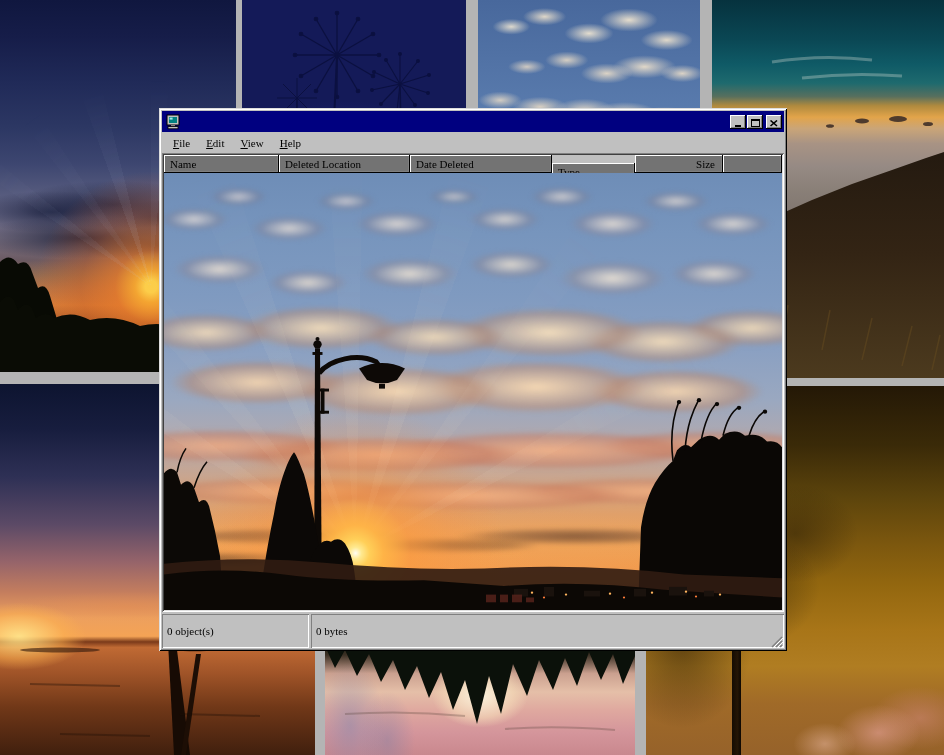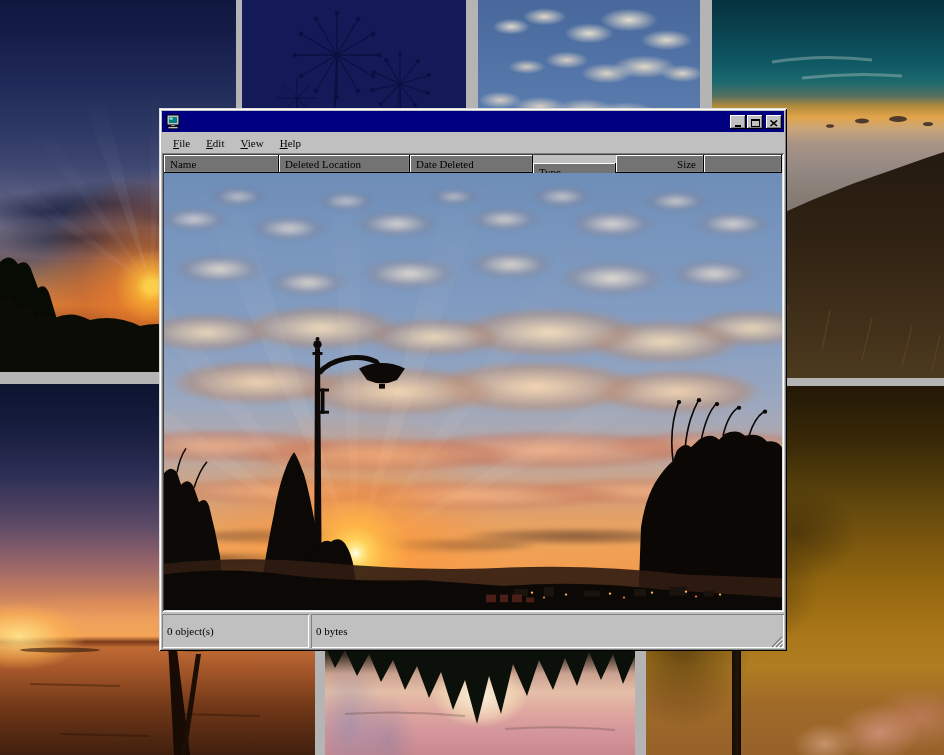--- a/index.html
+++ b/index.html
@@ -306,21 +306,21 @@
     </div>
 
   <div class="listview">
     <div class="headers">
         <div class="col-header" style="width: 115px; flex: 0 0 auto;">
           <span>Name</span>
         </div>
         <div class="col-header" style="width: 131px; flex: 0 0 auto;">
           <span>Deleted Location</span>
         </div>
-        <div class="col-header" style="width: 123px; flex: 0 0 auto;">
+        <div class="col-header" style="width: 142px; flex: 0 0 auto;">
           <span>Date Deleted</span>
         </div>
         <div class="col-header" style="width: 83px; flex: 0 0 auto; margin-top: 8px;">
           <span>Type</span>
         </div>
         <div class="col-header right" style="width: 88px; flex: 0 0 auto;">
           <span>Size</span>
         </div>
         <div class="col-header" style="flex: 1 1 auto;">
           <span></span>

